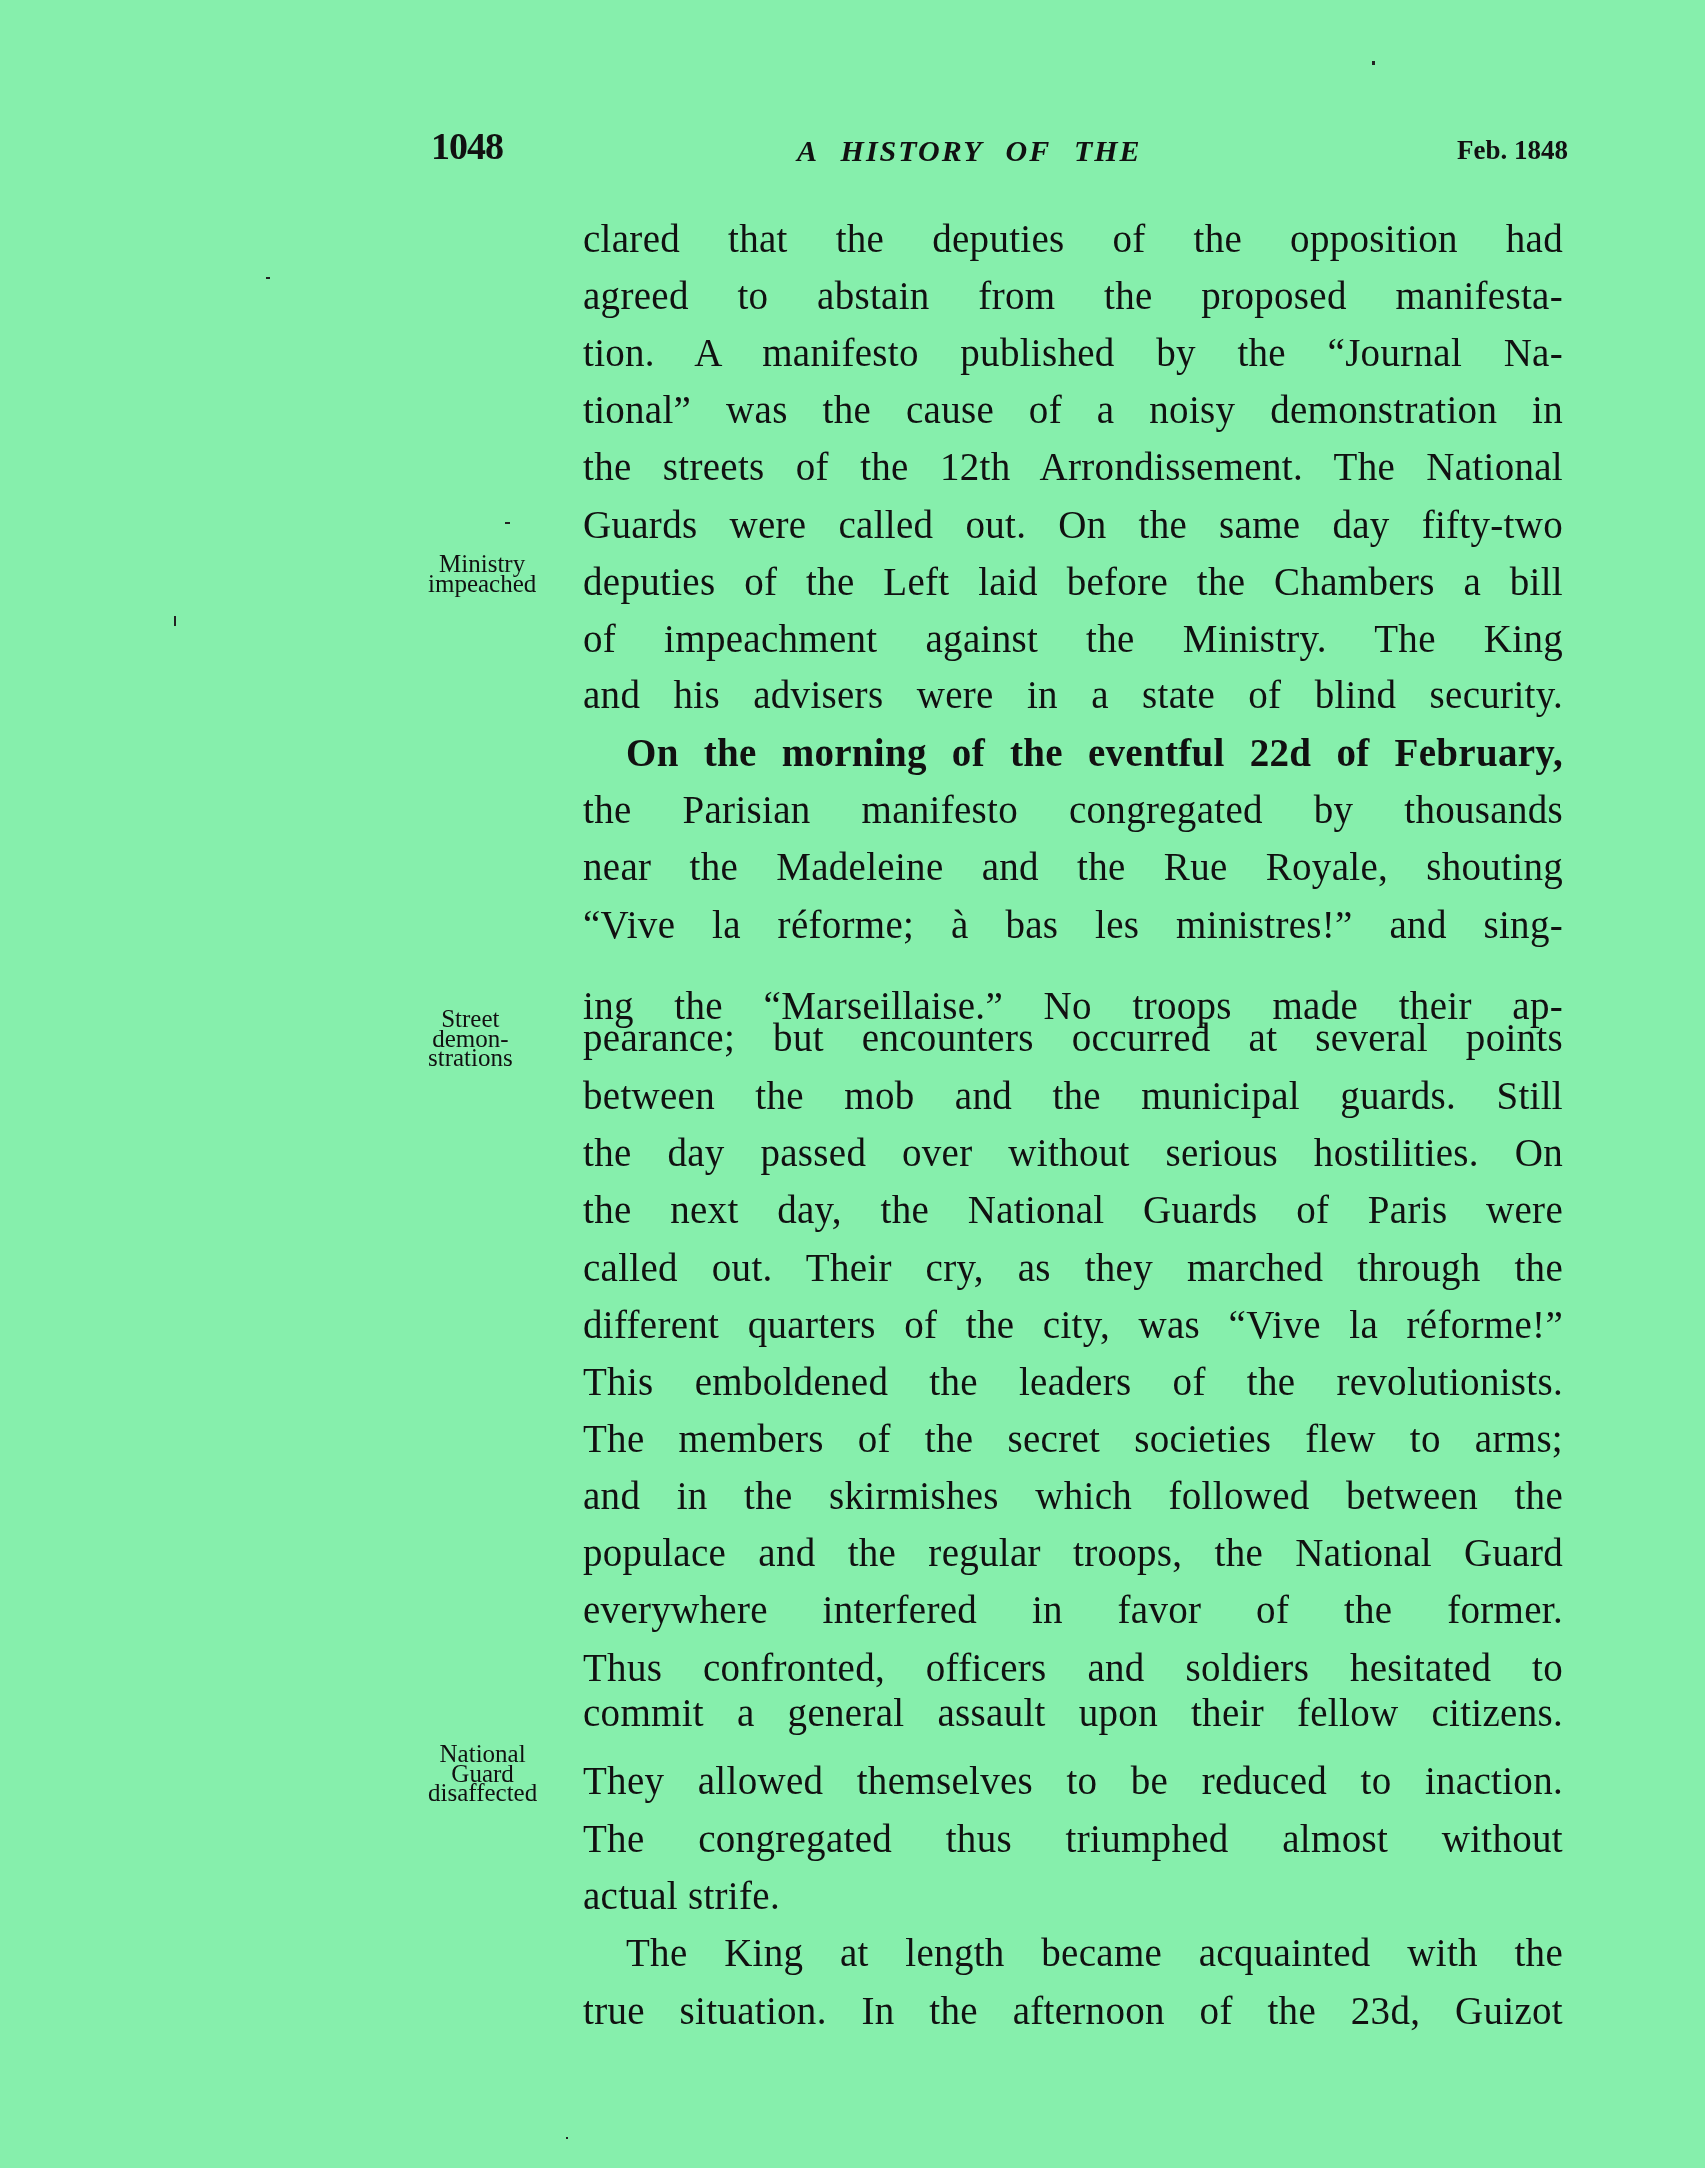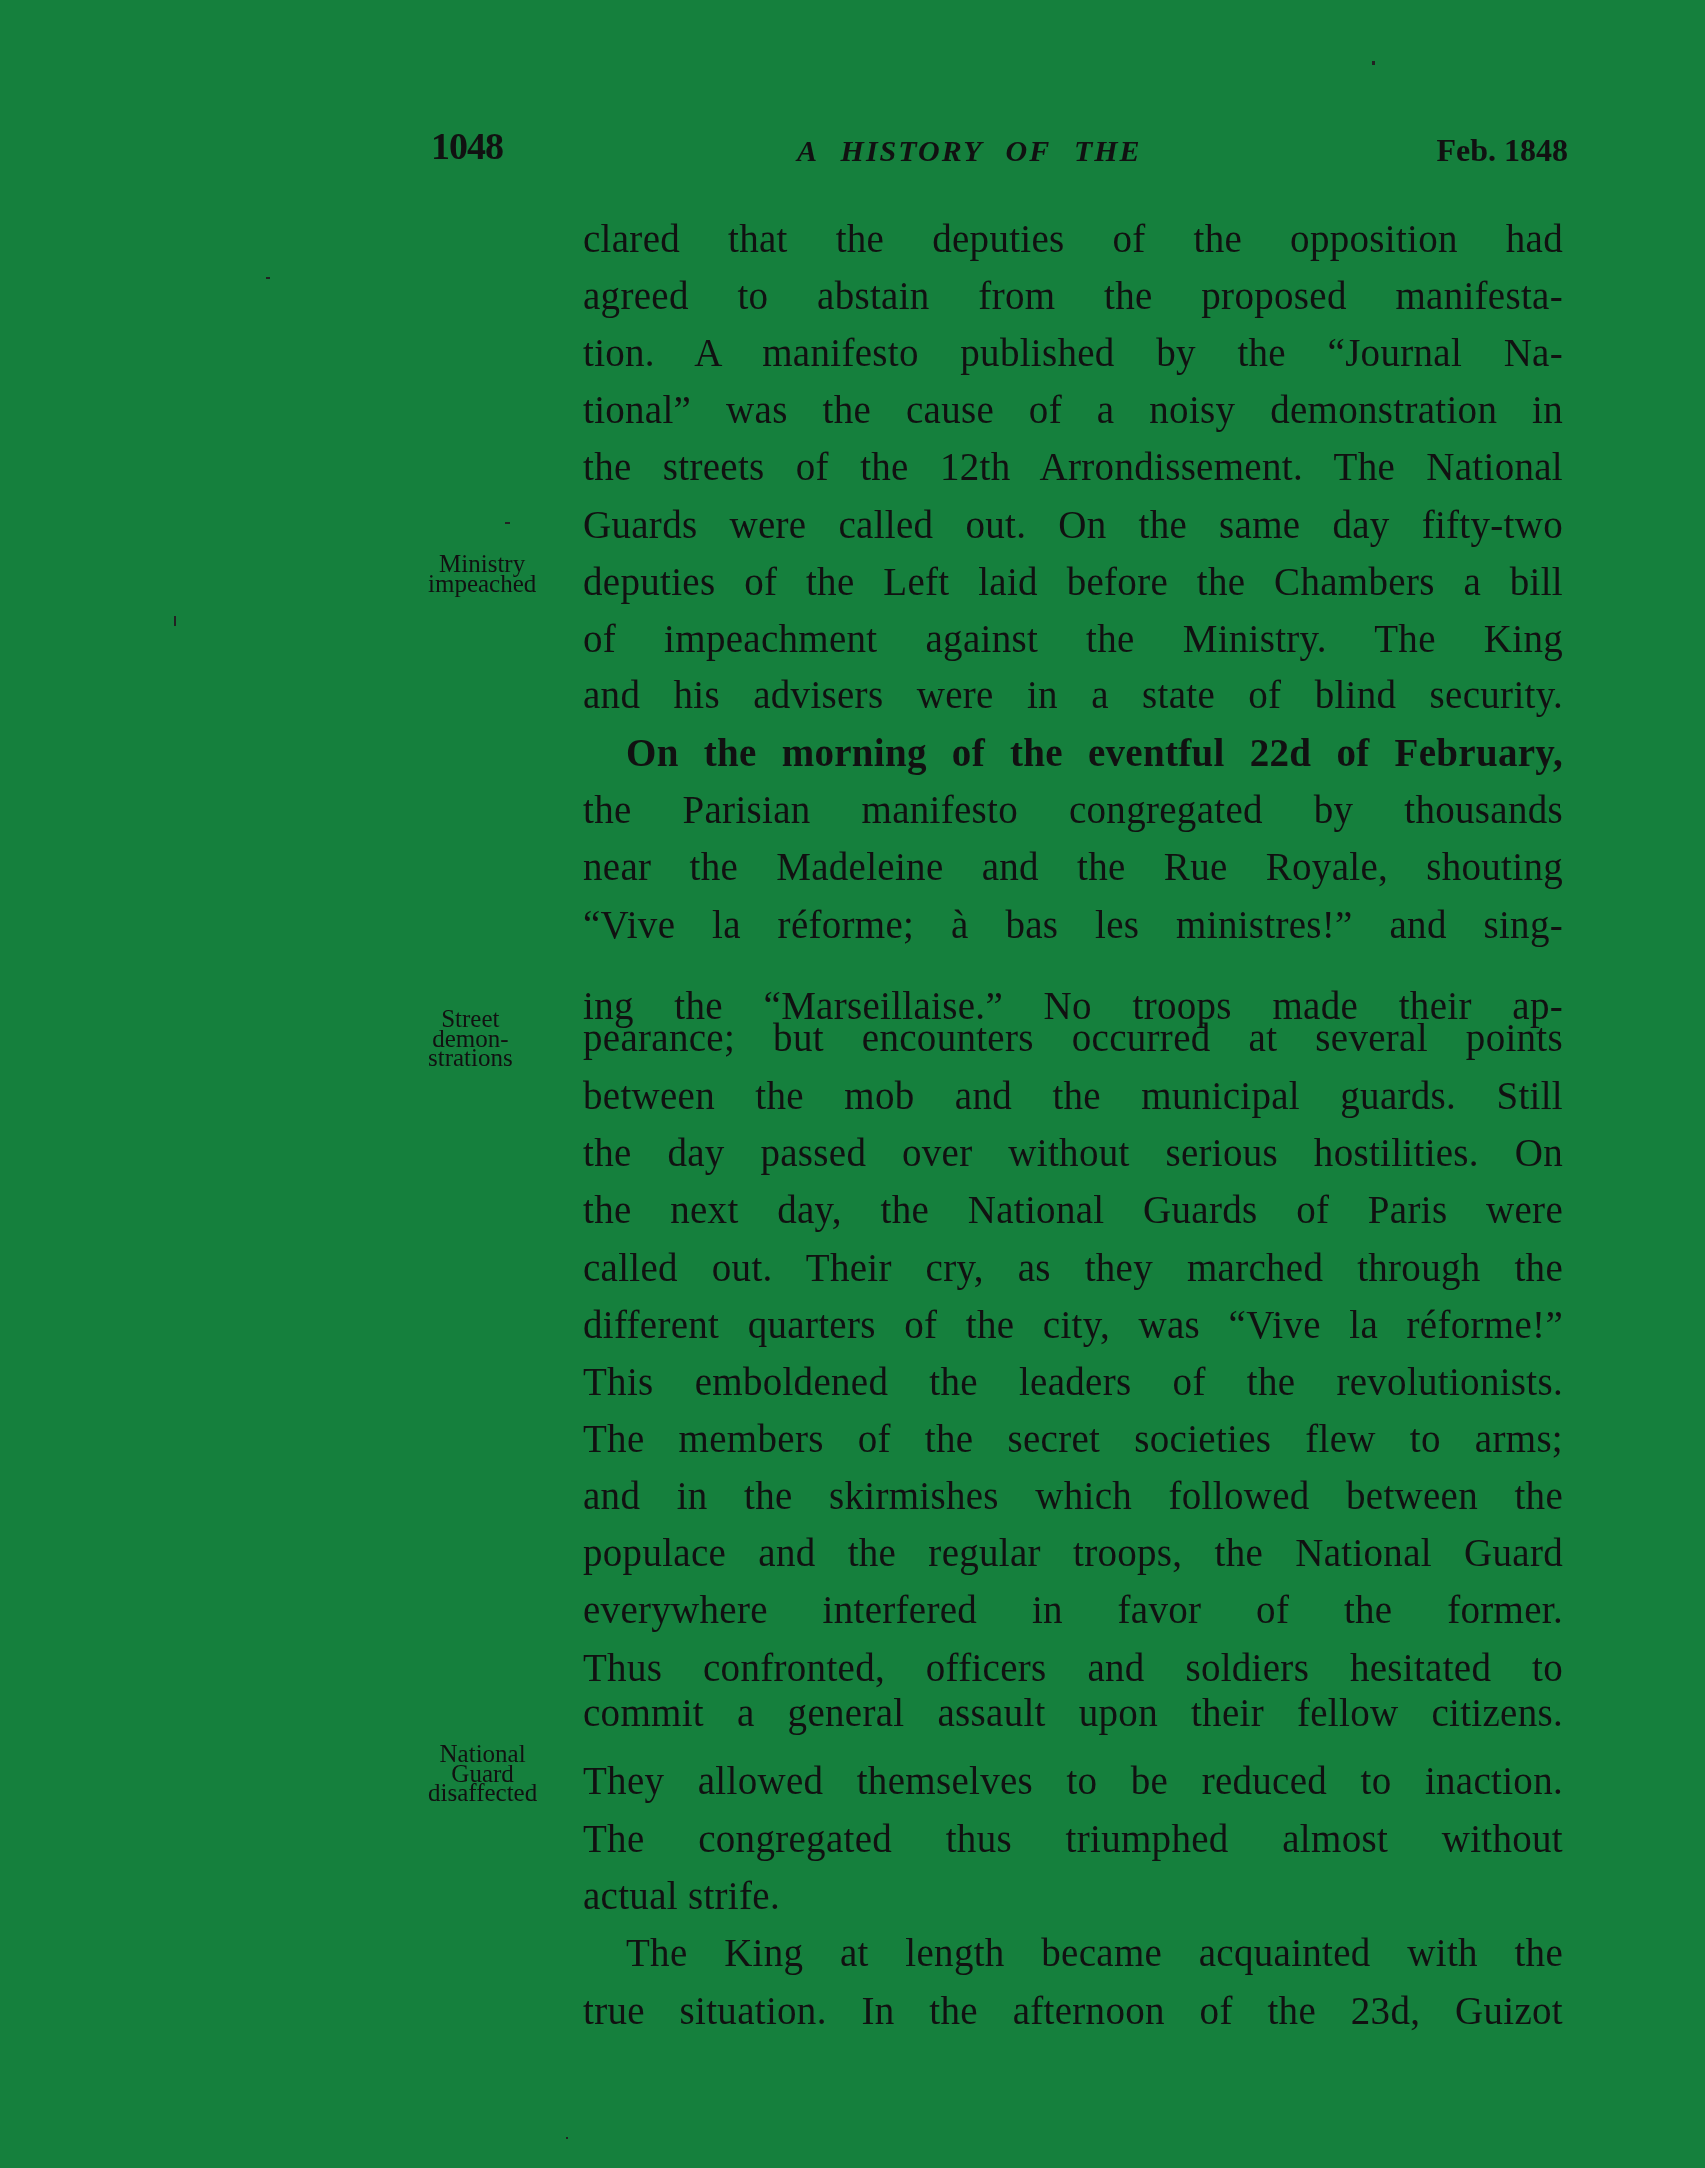--- a/index.html
+++ b/index.html
@@ -12,21 +12,21 @@
     height: 2168px;
     position: relative;
     overflow: hidden;
     color: #111111;
     font-family: "Liberation Serif", "DejaVu Serif", serif;
   }
   .page {
     position: absolute;
     left: 0; top: 0;
     width: 1705px; height: 2168px;
-    background: #15803d;
+    background: #86efac;
   }
   
   .running-head {
     position: absolute;
     left: 431px;
     top: 125px;
     width: 1137px;
     height: 49px;
   }
   .page-number {
@@ -46,21 +46,21 @@
     font-style: italic;
     font-weight: bold;
     line-height: 35px;
     letter-spacing: 2px;
     word-spacing: 13.7px;
   }
   .date-head {
     position: absolute;
     right: 0;
     top: 10.8px;
-    font-size: 32px;
+    font-size: 27px;
     font-weight: bold;
     line-height: 29px;
     margin-left: 10px;
   }
   
   .body-text {
     position: absolute;
     left: 583px;
     top: 0;
     width: 980px;

